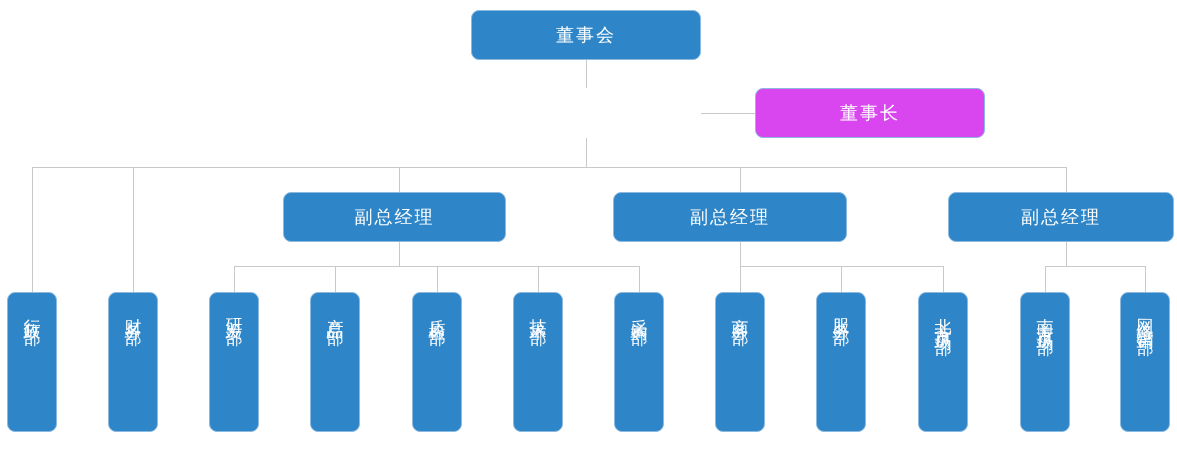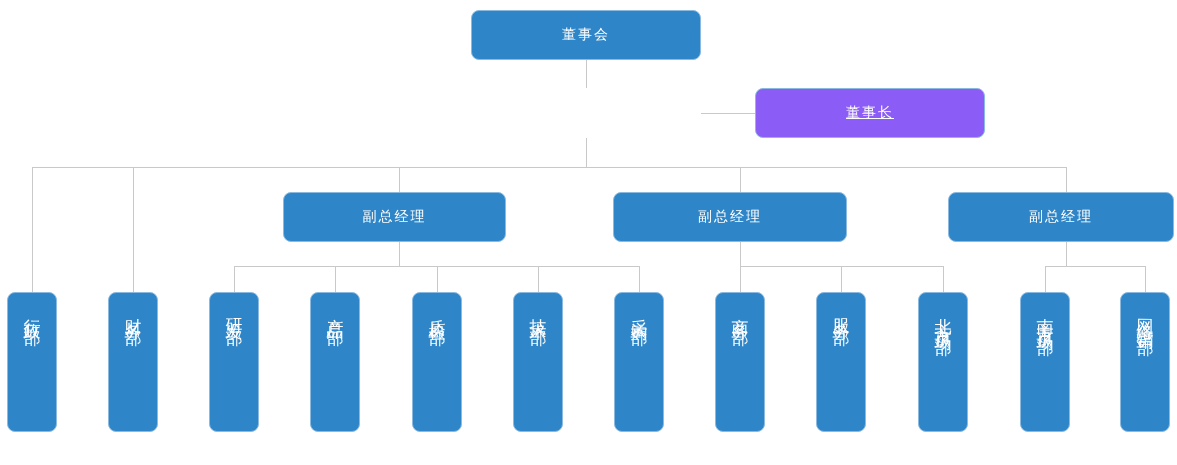--- a/index.html
+++ b/index.html
@@ -6,21 +6,21 @@
   .canvas{
     position:relative;width:1177px;height:465px;background:#ffffff;
     font-family:"Liberation Sans",sans-serif;overflow:hidden;
   }
   .connectors{position:absolute;left:0;top:0;width:1177px;height:465px;}
   .node{
     position:absolute;box-sizing:border-box;
     background:#2E86C8;border:1px solid #8BB9E0;border-radius:8px;
     color:#ffffff;display:flex;
   }
-  .node.h{align-items:center;justify-content:center;font-size:14px;letter-spacing:2px;}
+  .node.h{align-items:center;justify-content:center;font-size:18px;letter-spacing:2px;}
   .node.v{align-items:flex-start;justify-content:center;}
   .node .label{line-height:1.25;white-space:nowrap;}
   .node.v .label{
     writing-mode:vertical-rl;text-orientation:upright;
     font-size:17px;letter-spacing:5px;padding-top:12px;line-height:1;
   }
 </style>
 </head>
 <body>
 
@@ -47,21 +47,21 @@
       <line x1="841.5" x2="841.5" y1="266" y2="292" stroke="#C9C9C9" stroke-width="1"></line>
       <line x1="943.5" x2="943.5" y1="266" y2="292" stroke="#C9C9C9" stroke-width="1"></line>
       <line x1="1066.5" x2="1066.5" y1="242" y2="266" stroke="#C9C9C9" stroke-width="1"></line>
       <line y1="266.5" y2="266.5" x1="1045" x2="1145" stroke="#C9C9C9" stroke-width="1"></line>
       <line x1="1045.5" x2="1045.5" y1="266" y2="292" stroke="#C9C9C9" stroke-width="1"></line>
       <line x1="1145.5" x2="1145.5" y1="266" y2="292" stroke="#C9C9C9" stroke-width="1"></line>
     </svg>
 <div class="node h" style="left: 471px; top: 10px; width: 230px; height: 50px; background: rgb(46, 134, 200); border-color: rgb(139, 185, 224); color: rgb(255, 255, 255);">
       <span class="label">董事会</span>
     </div>
-    <div class="node h" style="left: 755px; top: 88px; width: 230px; height: 50px; background: #8b5cf6; border-color: rgb(139, 185, 224); color: rgb(255, 255, 255); text-decoration: underline;">
+    <div class="node h" style="left: 755px; top: 88px; width: 230px; height: 50px; background: #d946ef; border-color: rgb(139, 185, 224); color: rgb(255, 255, 255);">
       <span class="label">董事长</span>
     </div>
     <div class="node h" style="left: 283px; top: 192px; width: 223px; height: 50px; background: rgb(46, 134, 200); border-color: rgb(139, 185, 224); color: rgb(255, 255, 255);">
       <span class="label">副总经理</span>
     </div>
     <div class="node h" style="left: 613px; top: 192px; width: 234px; height: 50px; background: rgb(46, 134, 200); border-color: rgb(139, 185, 224); color: rgb(255, 255, 255);">
       <span class="label">副总经理</span>
     </div>
     <div class="node h" style="left: 948px; top: 192px; width: 226px; height: 50px; background: rgb(46, 134, 200); border-color: rgb(139, 185, 224); color: rgb(255, 255, 255);">
       <span class="label">副总经理</span>

